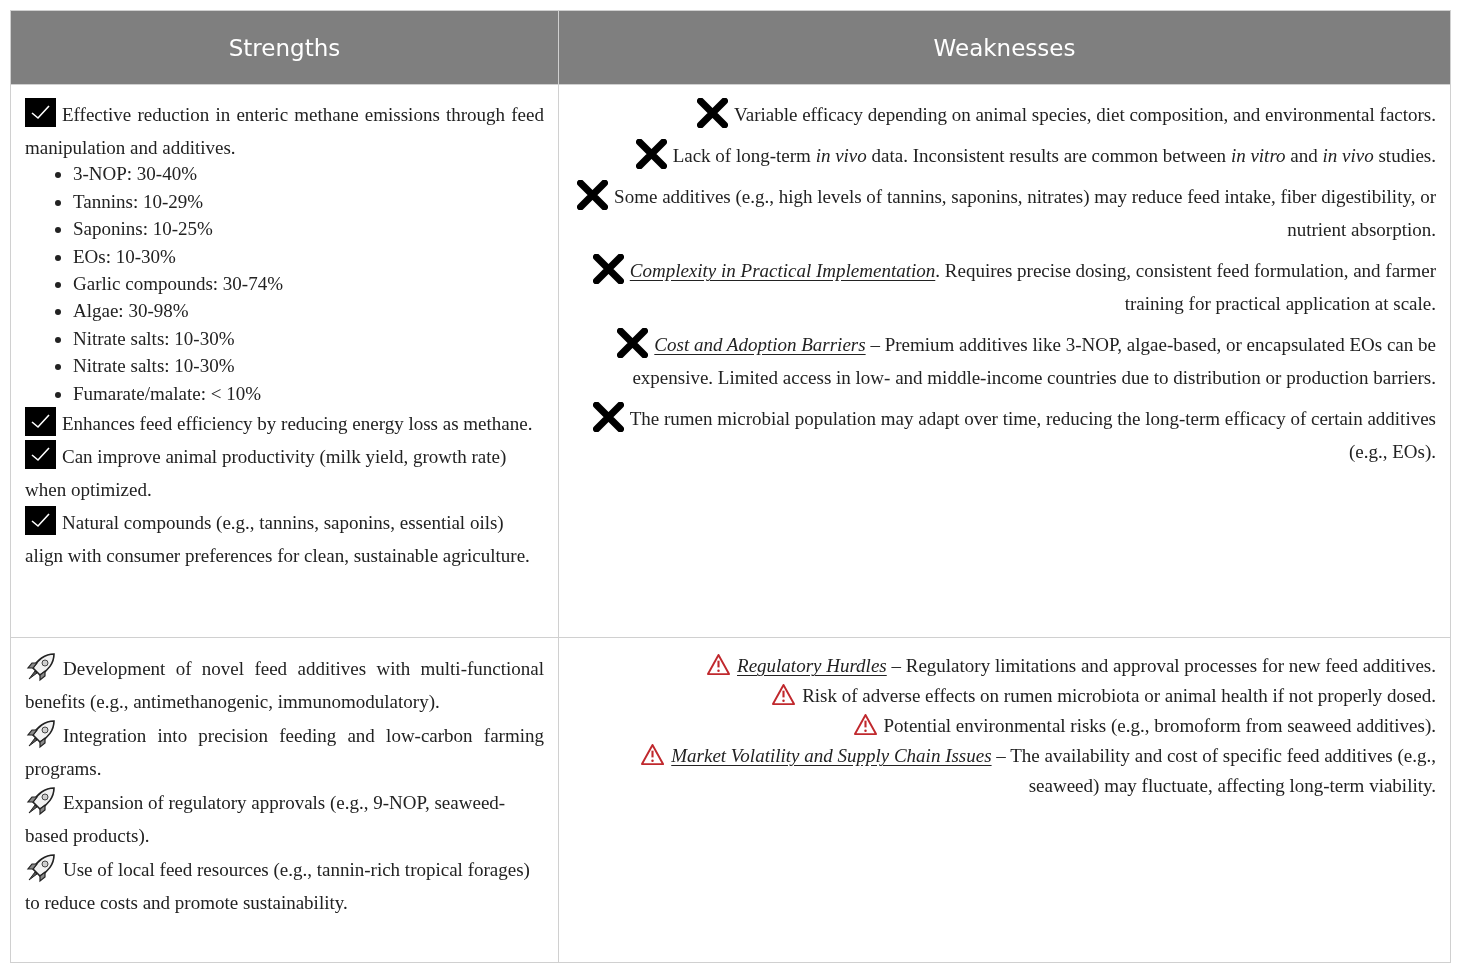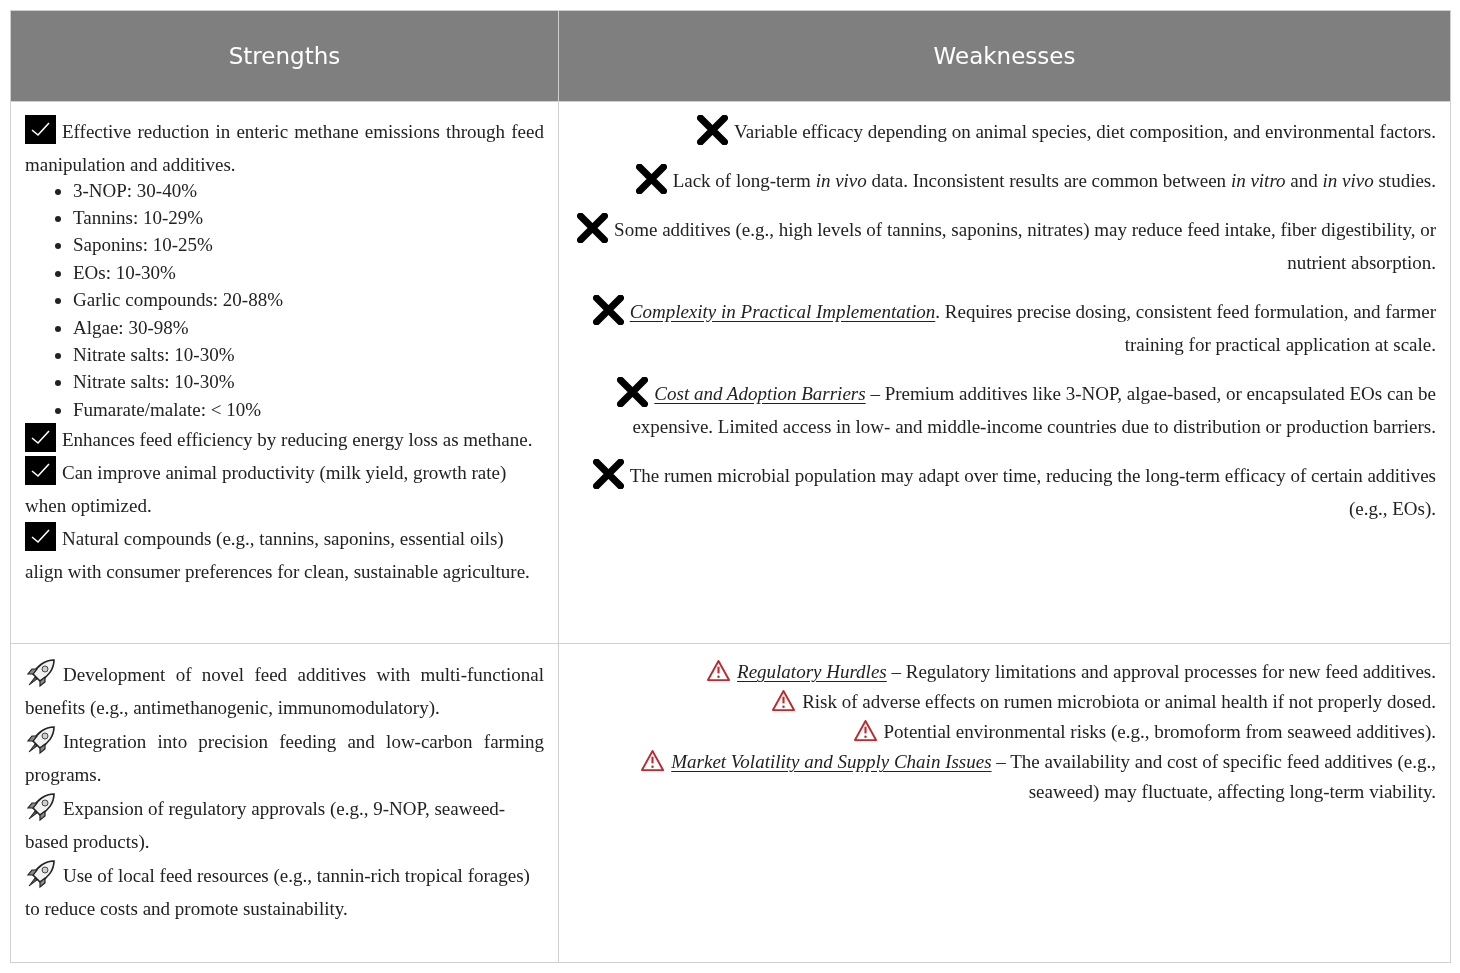--- a/index.html
+++ b/index.html
@@ -16,40 +16,40 @@
   .swot col.c1 { width: 548px; }
   .swot col.c2 { width: 892px; }
   .hdr {
     background: #7f7f7f;
     color: #ffffff;
     font-family: "DejaVu Sans", "Liberation Sans", sans-serif;
     font-weight: normal;
     font-size: 23px;
     text-align: center;
     height: 50px;
-    padding: 16px;
+    padding: 8px;
     border-color: #bfbfbf;
   }
   .cell { vertical-align: top; padding: 13px 14px 10px 14px; font-size: 19px; line-height: 33px; }
   .row1 { height: 464px; }
   .row2 { height: 290px; margin-left: 10px; }
   .item { margin: 0; }
   .icon { display: inline-block; vertical-align: -6px; margin-right: 6px; }
   .check-icon { width: 31px; height: 29px; background: #000; position: relative; vertical-align: -6px; }
   .check-icon svg { position: absolute; left: 6px; top: 7px; }
   .x-icon { width: 31px; height: 30px; vertical-align: -7px; margin-right: 6px; }
   .rocket-icon { width: 32px; height: 32px; vertical-align: -8px; margin-right: 6px; }
   .warn-icon { width: 25px; height: 23px; vertical-align: -4px; margin-right: 6px; }
   .justify { text-align: justify; }
   ul.sub { margin: -4px 0 0 0; padding-left: 48px; list-style: disc; }
   ul.sub li { line-height: 27.4px; padding-left: 0; }
   .u { text-decoration: underline; text-underline-offset: 3px; font-style: italic; }
   .w .item, .t .item { line-height: 33px; text-align: right; }
   .t .item { line-height: 30px; }
-  .w .item + .item { margin-top: 16px; }
+  .w .item + .item { margin-top: 8px; }
 </style>
 </head>
 <body>
 
 <table class="swot">
   <colgroup>
       <col class="c1">
       <col class="c2">
     </colgroup>
   <tbody>
@@ -63,21 +63,21 @@
       <div class="item justify">
         <span class="icon check-icon"><svg width="19" height="15" viewBox="0 0 19 15">
                 <path d="M1 8 L7 13 L18 1" fill="none" stroke="#fff" stroke-width="1.6"></path>
               </svg></span><span>Effective reduction in enteric methane emissions through feed manipulation and additives.</span>
       </div>
       <ul class="sub">
         <li>3-NOP: 30-40%</li>
         <li>Tannins: 10-29%</li>
         <li>Saponins: 10-25%</li>
         <li>EOs: 10-30%</li>
-        <li>Garlic compounds: 20-88%</li>
+        <li>Garlic compounds: 30-74%</li>
         <li>Algae: 30-98%</li>
         <li>Nitrate salts: 10-30%</li>
         <li>Nitrate salts: 10-30%</li>
         <li>Fumarate/malate: &lt; 10%</li>
       </ul>
       <div class="item">
         <span class="icon check-icon"><svg width="19" height="15" viewBox="0 0 19 15">
                 <path d="M1 8 L7 13 L18 1" fill="none" stroke="#fff" stroke-width="1.6"></path>
               </svg></span><span>Enhances feed efficiency by reducing energy loss as methane.</span>
       </div>

